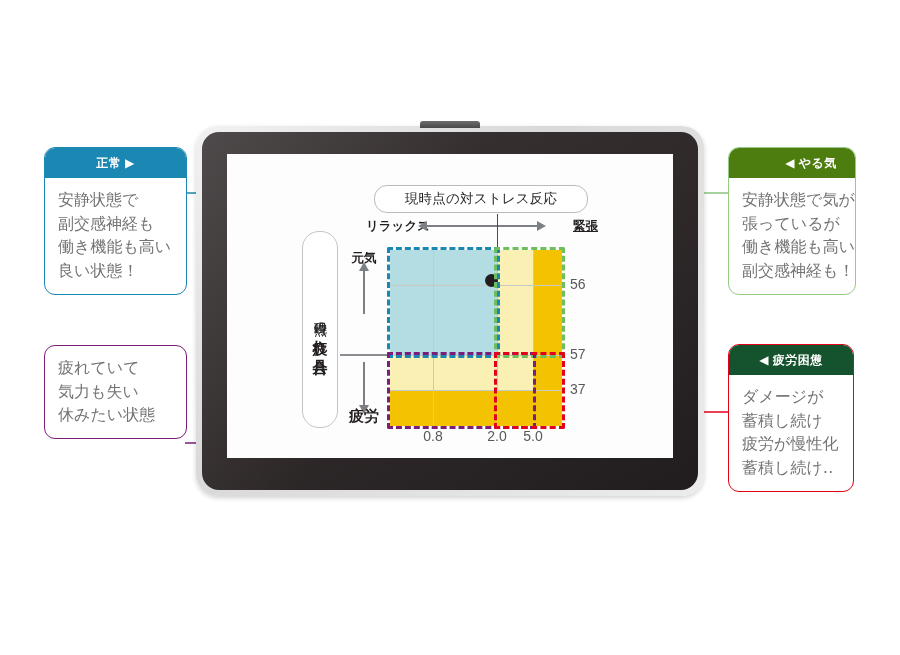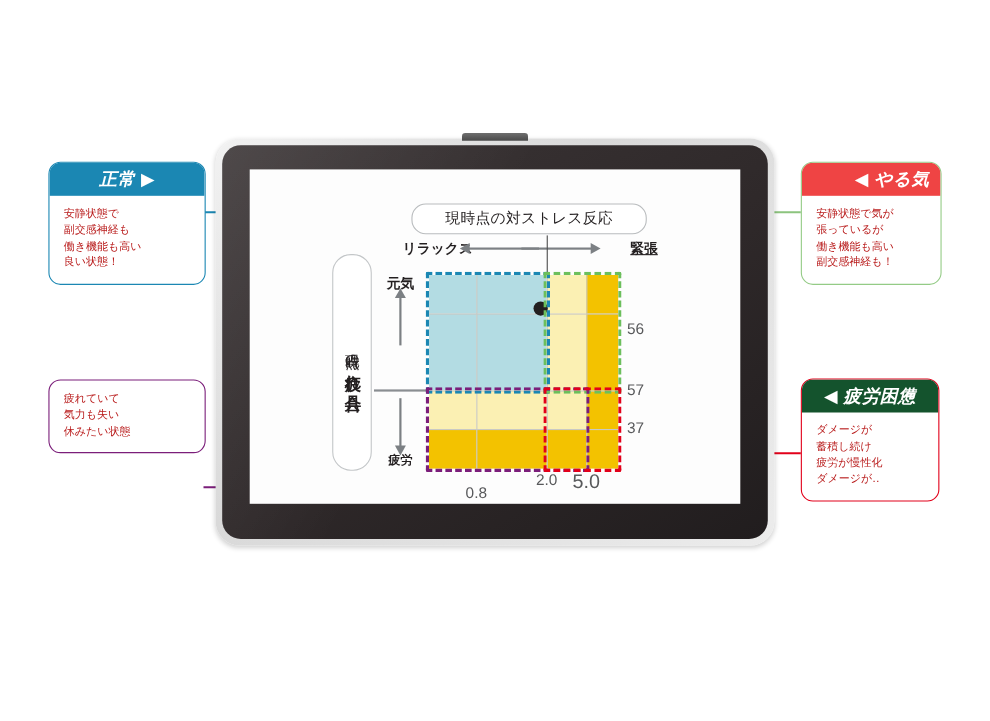--- a/index.html
+++ b/index.html
@@ -87,21 +87,21 @@
     display:flex;align-items:center;justify-content:center;
   }
   .y-caption span{
     writing-mode:vertical-rl;font-size:13px;line-height:1.05;letter-spacing:.5px;
     color:#231f20;white-space:nowrap;
   }
   .y-caption b{font-weight:bold;font-size:15px;}
 
   .y-arrow-col{position:absolute;left:344px;top:250px;width:40px;height:176px;text-decoration:underline;}
   .y-top-label{position:absolute;left:0;top:0;width:40px;text-align:center;font-size:12.5px;font-weight:bold;}
-  .y-bot-label{position:absolute;left:0;bottom:0;width:40px;text-align:center;font-size:11px;font-weight:bold;}
+  .y-bot-label{position:absolute;left:0;bottom:0;width:40px;text-align:center;font-size:15px;font-weight:bold;}
   .y-arrow-up{position:absolute;left:19px;top:20px;width:2px;height:44px;background:#7c8084;}
   .y-arrow-up:before{
     content:"";position:absolute;left:-4px;top:-8px;
     border-left:5px solid transparent;border-right:5px solid transparent;
     border-bottom:9px solid #7c8084;
   }
   .y-arrow-dn{position:absolute;left:19px;bottom:20px;width:2px;height:44px;background:#7c8084;}
   .y-arrow-dn:after{
     content:"";position:absolute;left:-4px;bottom:-8px;
     border-left:5px solid transparent;border-right:5px solid transparent;
@@ -124,31 +124,31 @@
   
   .qbox{position:absolute;border-style:dashed;border-width:3px;border-radius:2px;background:transparent;}
 
   .y-ticks{position:absolute;left:566px;top:250px;width:40px;height:176px;font-size:14px;color:#58595b;}
   .y-ticks div{position:absolute;left:4px;}
 
   
   .callout{position:absolute;border-radius:11px;overflow:hidden;background:#fff;}
   .callout .head{
     height:30px;display:flex;align-items:center;justify-content:center;
-    color:#fff;font-size:16px;font-weight:bold;letter-spacing:.5px;white-space:nowrap;font-style:italic;
+    color:#fff;font-size:12px;font-weight:bold;letter-spacing:.5px;white-space:nowrap;
   }
   .callout .body{
-    padding:10px 12px 11px 13px;font-size:10px;line-height:1.48;color:#b91c1c;
+    padding:10px 12px 11px 13px;font-size:16px;line-height:1.48;color:#737373;
   }
   .callout .body div{white-space:nowrap;}
 
   .c-blue{left:44px;top:147px;width:141px;border:1.6px solid #1b87b3;}
   .c-blue .head{background:#1b87b3;}
   .c-green{left:728px;top:147px;width:126px;border:1.6px solid #94cb86;}
-  .c-green .head{background:#ef4444;padding-left:38px;}
+  .c-green .head{background:#4d7c0f;padding-left:38px;}
   .c-purple{left:44px;top:345px;width:141px;border:1.6px solid #7b1e7a;}
   .c-purple .head{background:#7b1e7a;}
   .c-red{left:728px;top:344px;width:124px;border:1.6px solid #e2001a;}
   .c-red .head{background:#14532d;}
 
   .connector{position:absolute;pointer-events:none;}
 
   
   .caption{
     position:absolute;left:0;top:548px;width:900px;text-align:center;
@@ -234,29 +234,29 @@
       </div>
 
     <div id="zoneboxes">
         <div class="qbox" style="left: 387px; top: 247px; width: 107px; height: 105px; border-color: rgb(27, 135, 179);"></div>
         <div class="qbox" style="left: 494px; top: 247px; width: 65px; height: 105px; border-color: rgb(108, 191, 92);"></div>
         <div class="qbox" style="left: 387px; top: 352px; width: 143px; height: 71px; border-color: rgb(123, 30, 122);"></div>
         <div class="qbox" style="left: 494px; top: 352px; width: 65px; height: 71px; border-color: rgb(226, 0, 26);"></div>
       </div>
 
     <div class="y-ticks" id="yticks">
-        <div style="top: 41px; text-align: right;">56</div>
+        <div style="top: 26px; text-align: right;">56</div>
         <div style="top: 96px;">57</div>
         <div style="top: 131px;">37</div>
       </div>
 
     <div style="position:absolute;left:390px;top:428px;width:172px;height:20px;" id="xticks">
-        <div style="position: absolute; left: 27px; top: 12px; width: 32px; text-align: center; font-size: 14px; color: rgb(88, 89, 91);">0.8</div>
+        <div style="position: absolute; left: 27px; top: 0px; width: 32px; text-align: center; font-size: 14px; color: rgb(88, 89, 91);">0.8</div>
         <div style="position: absolute; left: 91px; top: 0px; width: 32px; text-align: center; font-size: 14px; color: rgb(88, 89, 91);">2.0</div>
-        <div style="position: absolute; left: 127px; top: 0px; width: 32px; text-align: center; font-size: 18px; color: rgb(88, 89, 91);">5.0</div>
+        <div style="position: absolute; left: 127px; top: 0px; width: 32px; text-align: center; font-size: 14px; color: rgb(88, 89, 91);">5.0</div>
       </div>
   </div>
 
   <div class="callout c-blue">
     <div class="head">正常 ▶</div>
     <div class="body">
         <div>安静状態で</div>
         <div>副交感神経も</div>
         <div>働き機能も高い</div>
         <div>良い状態！</div>
@@ -280,18 +280,18 @@
         <div>休みたい状態</div>
       </div>
   </div>
 
   <div class="callout c-red">
     <div class="head">◀ 疲労困憊</div>
     <div class="body">
         <div>ダメージが</div>
         <div>蓄積し続け</div>
         <div>疲労が慢性化</div>
-        <div>ダメージが‥</div>
+        <div>蓄積し続け‥</div>
       </div>
   </div>
 
 
 </div>
 
 </body></html>

